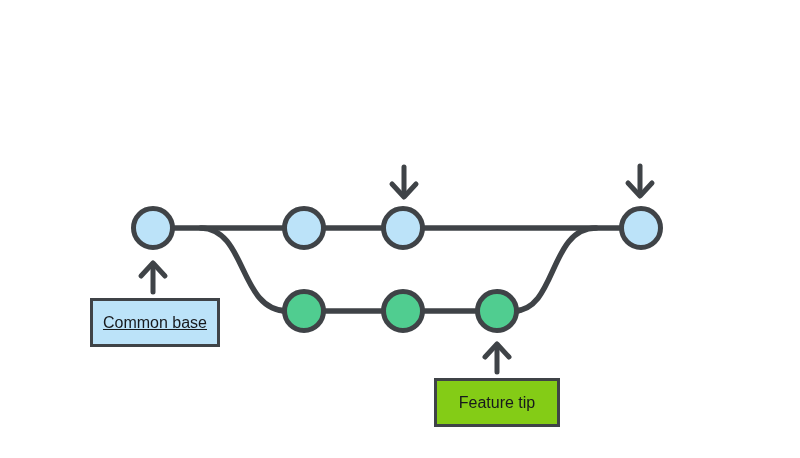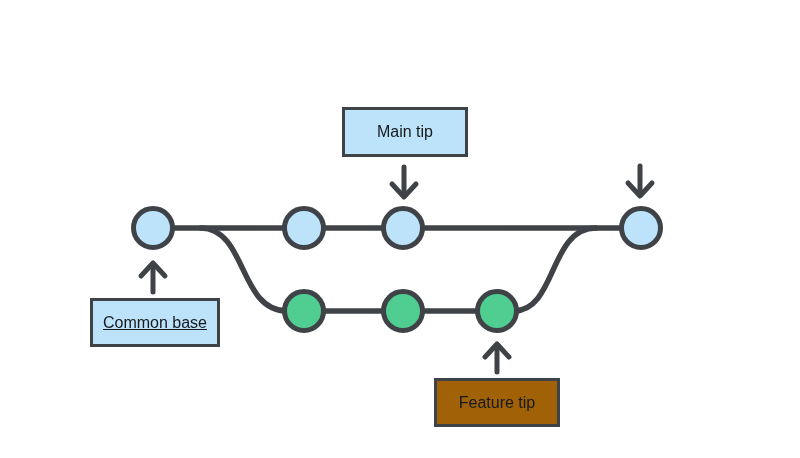--- a/index.html
+++ b/index.html
@@ -40,21 +40,21 @@
     display: flex;
     align-items: center;
     justify-content: center;
     text-align: center;
     font-size: 16px;
     line-height: 1.2;
     color: #17191C;
     padding: 2px 6px;
   }
   .label-blue  { background: #BCE3F9; }
-  .label-green { background: #a16207; text-align: right; }
+  .label-green { background: #84cc16; text-align: right; }
   .label-main-tip     { left: 342px; top: 107px; width: 126px; height: 50px; }
   .label-new-merge    { left: 577px; top: 106px; width: 125px; height: 54px; }
   .label-common-base  { left:  90px; top: 298px; width: 130px; height: 49px; text-decoration: underline; }
   .label-feature-tip  { left: 434px; top: 378px; width: 126px; height: 49px; }
 </style>
 </head>
 <body>
 
 <div class="canvas">
 
@@ -85,23 +85,20 @@
     <g>
       <path class="arrow" d="M 153 292 V 267"></path>
       <path class="arrow" d="M 141 276 L 153 263 L 165 276"></path>
     </g>
     <g>
       <path class="arrow" d="M 497 372 V 348"></path>
       <path class="arrow" d="M 485 357 L 497 344 L 509 357"></path>
     </g>
   </svg>
 
-  <div class="label-box label-blue label-main-tip">
-    <span>Main tip</span>
-  </div>
 
 
   <div class="label-box label-blue label-common-base">
     <span>Common base</span>
   </div>
 
   <div class="label-box label-green label-feature-tip">
     <span>Feature tip</span>
   </div>
 

